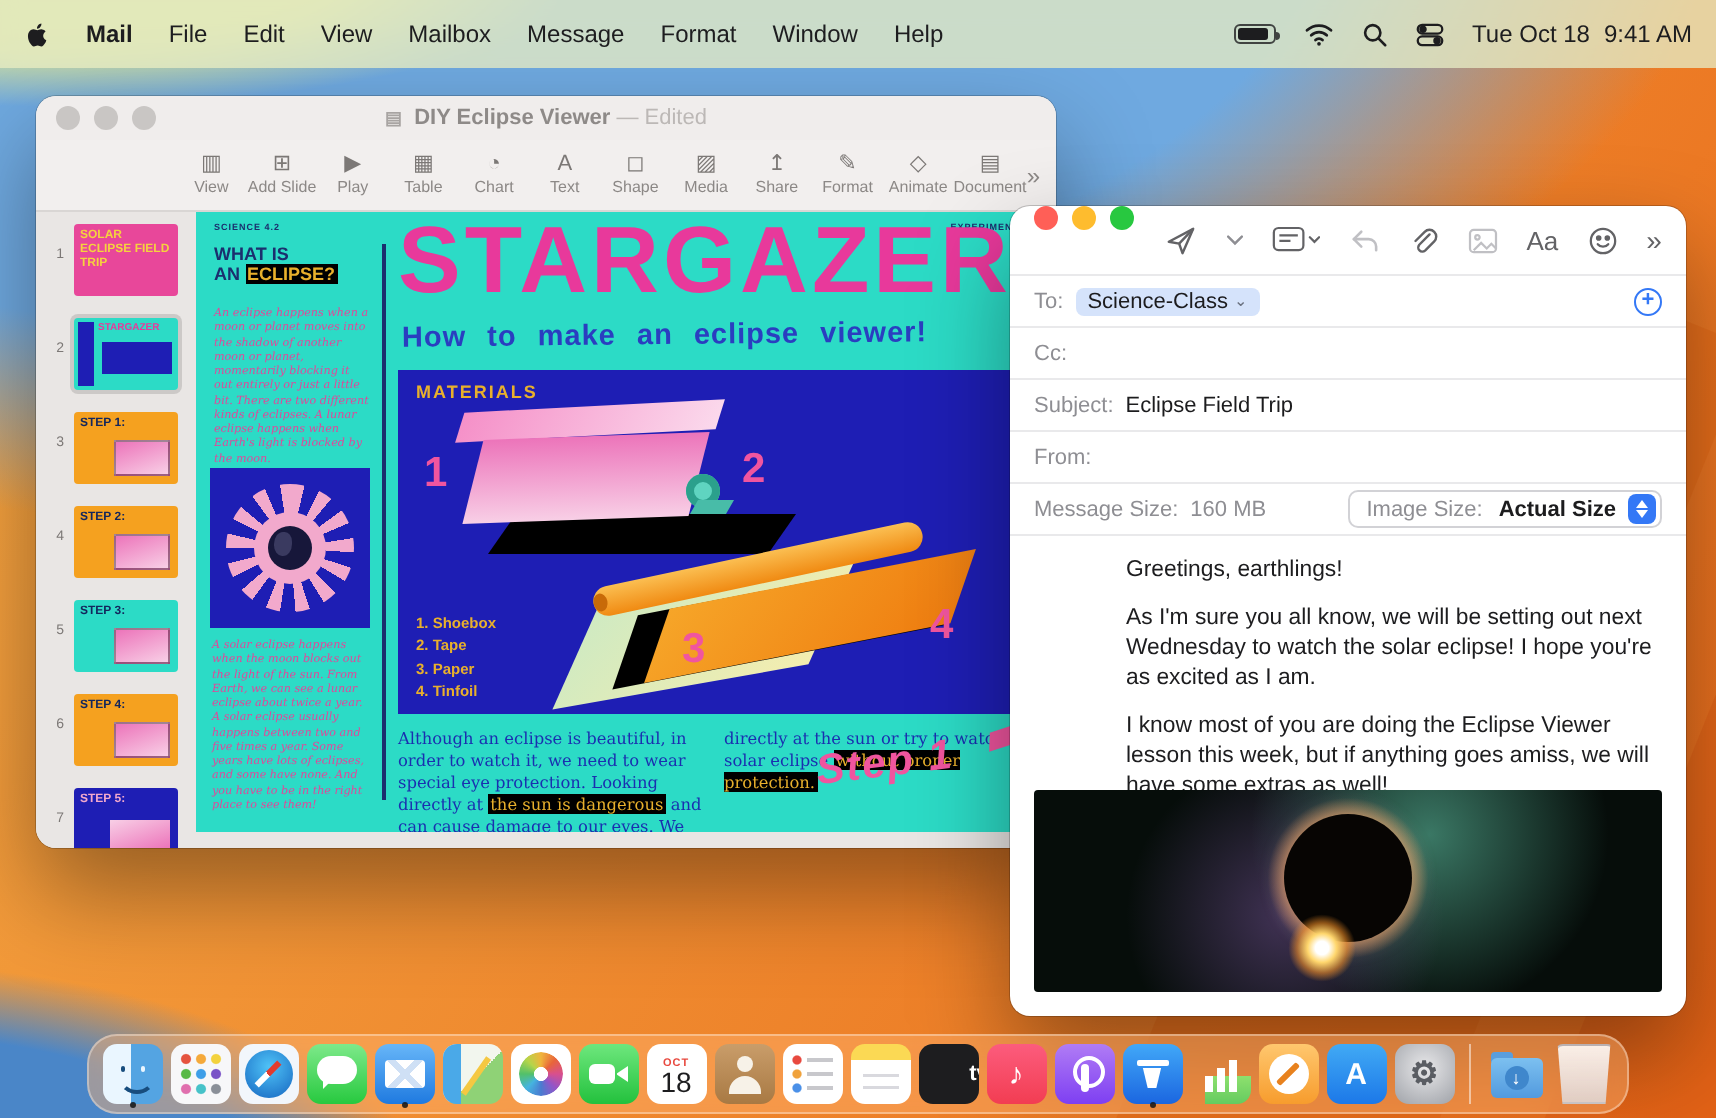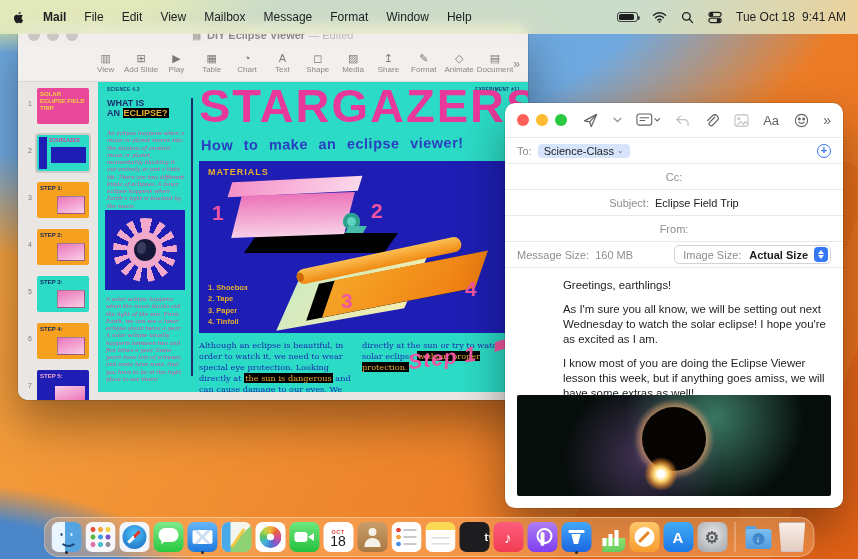--- a/index.html
+++ b/index.html
@@ -23,21 +23,21 @@
   .batt::before{content:"";position:absolute;left:1px;top:1px;bottom:1px;width:15px;background:#1d1d1f;border-radius:1.5px;}
   .batt::after{content:"";position:absolute;right:-3px;top:2.5px;width:2px;height:4px;background:rgba(29,29,31,.8);border-radius:0 2px 2px 0;}
   .mb-clock{display:flex;gap:7px;}
   
   .window{position:absolute;border-radius:10px;box-shadow:0 22px 48px rgba(0,0,0,.38),0 0 0 .5px rgba(0,0,0,.2);background:#fff;}
   .tl{display:flex;gap:7px;}
   .tl span{width:12px;height:12px;border-radius:50%;}
   .tl-inactive span{background:#c9c6c4;}
   .tl-red{background:#ff5f57;} .tl-yellow{background:#febc2e;} .tl-green{background:#28c840;}
   
-  .kn{left:18px;top:24px;width:510px;height:376px;background:#f2efee;z-index:10;overflow:hidden;}
+  .kn{left:18px;top:48px;width:510px;height:376px;background:#f2efee;z-index:10;overflow:hidden;}
   .kn-titlebar{height:22px;display:flex;align-items:center;padding:0 10px;position:relative;background:#f0edec;}
   .kn-title{position:absolute;left:0;right:0;text-align:center;font-size:11px;color:#8e8a88;font-weight:bold;}
   .kn-title .doc-ico{font-size:9px;color:#a8a4a2;margin-right:3px;}
   .kn-title .edited{color:#bcb8b6;font-weight:normal;}
   .kn-toolbar{height:36px;display:flex;align-items:center;gap:0;padding:0 8px 0 70px;border-bottom:1px solid #d9d6d4;background:#f2efee;}
   .kn-tool{display:flex;flex-direction:column;align-items:center;justify-content:center;width:42px;gap:1px;background:none;border:none;cursor:default;}
   .kn-tool .ico{font-size:11px;color:#7c7876;line-height:11px;}
   .kn-tool .lbl{font-size:8px;color:#8c8886;white-space:nowrap;}
   .kn-overflow{margin-left:auto;color:#8c8886;font-size:12px;background:none;border:none;}
   .kn-body{display:flex;height:318px;background:#e9e6e4;}
@@ -89,28 +89,28 @@
   .foil-roll::before{content:"";position:absolute;left:0;top:3px;width:7px;height:9px;border-radius:50%;background:#c86a08;}
   .tape{position:absolute;left:144px;top:52px;width:22px;height:20px;}
   .tape::before{content:"";position:absolute;left:0;top:0;width:17px;height:17px;border-radius:50%;background:#5fd4c0;box-shadow:inset 0 0 0 4px #2ba08c;}
   .tape::after{content:"";position:absolute;left:4px;bottom:0;width:18px;height:7px;background:#48bca8;transform:skewX(-30deg);}
   .sc-bottom-l{position:absolute;left:101px;top:258px;width:158px;font-family:"DejaVu Serif",serif;font-size:8.2px;line-height:1.35;color:#1a2fb0;}
   .sc-bottom-r{position:absolute;left:264px;top:258px;width:158px;font-family:"DejaVu Serif",serif;font-size:8.2px;line-height:1.35;color:#1a2fb0;}
   .sc-step{position:absolute;left:310px;top:264px;font-size:21px;font-weight:bold;font-style:italic;color:#f0559f;transform:rotate(-7deg);letter-spacing:1px;}
   .step-arrow{position:absolute;left:396px;top:256px;width:30px;height:9px;background:#f0559f;transform:rotate(-18deg) skewX(-20deg);}
   
   .mail{left:505px;top:103px;width:338px;height:405px;z-index:20;display:flex;flex-direction:column;overflow:hidden;}
-  .mail-toolbar{height:34px;display:flex;align-items:center;padding:0 12px;gap:0;}
+  .mail-toolbar{height:34px;display:flex;padding:0 12px;gap:0;}
   .mail-tools{flex:1;display:flex;align-items:center;justify-content:space-between;margin-left:16px;}
   .mt-btn{background:none;border:none;display:flex;align-items:center;color:#636366;font-size:12px;cursor:default;padding:0;}
   .mt-btn svg{display:block;}
   .mt-dim{color:#c0c0c4;}
   .mt-aa{font-size:13px;color:#636366;}
   .mt-more{font-size:14px;color:#636366;}
-  .mail-row{height:26px;display:flex;align-items:center;padding:0 12px;border-top:1px solid #e9e9eb;font-size:11px;color:#1c1c1e;gap:6px;justify-content:center;}
+  .mail-row{height:26px;display:flex;align-items:center;padding:0 12px;border-top:1px solid #e9e9eb;font-size:11px;color:#1c1c1e;gap:6px;}
   .mail-row .lbl{color:#8e8e93;}
   .token{background:#d5e3fb;border-radius:4px;padding:1px 6px;font-size:11px;color:#1c1c1e;display:flex;align-items:center;gap:3px;}
   .token .tk-chev{font-size:8px;color:#6b7280;}
   .add-contact{margin-left:auto;width:14px;height:14px;border:1.4px solid #3478f6;border-radius:50%;color:#3478f6;font-size:11px;line-height:11px;display:flex;align-items:center;justify-content:center;font-weight:bold;}
   .size-row{justify-content:space-between;}
   .popup{margin-left:auto;display:flex;align-items:center;border:1px solid #d2d2d6;border-radius:5px;padding:1px 2px 1px 8px;gap:6px;background:#fff;}
   .popup .pv{font-size:11px;color:#1c1c1e;font-weight:bold;}
   .stepper{width:14px;height:15px;background:#3478f6;border-radius:4px;position:relative;}
   .stepper::before{content:"";position:absolute;left:4px;top:3px;border-left:3px solid transparent;border-right:3px solid transparent;border-bottom:4px solid #fff;}
   .stepper::after{content:"";position:absolute;left:4px;bottom:3px;border-left:3px solid transparent;border-right:3px solid transparent;border-top:4px solid #fff;}

